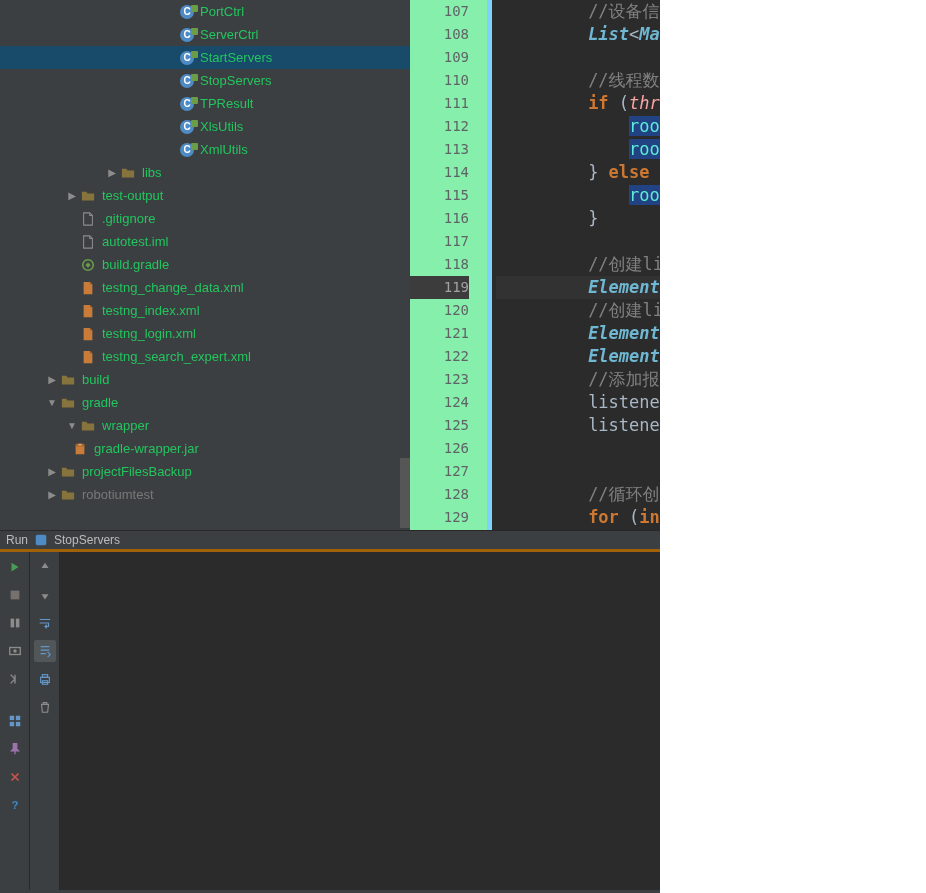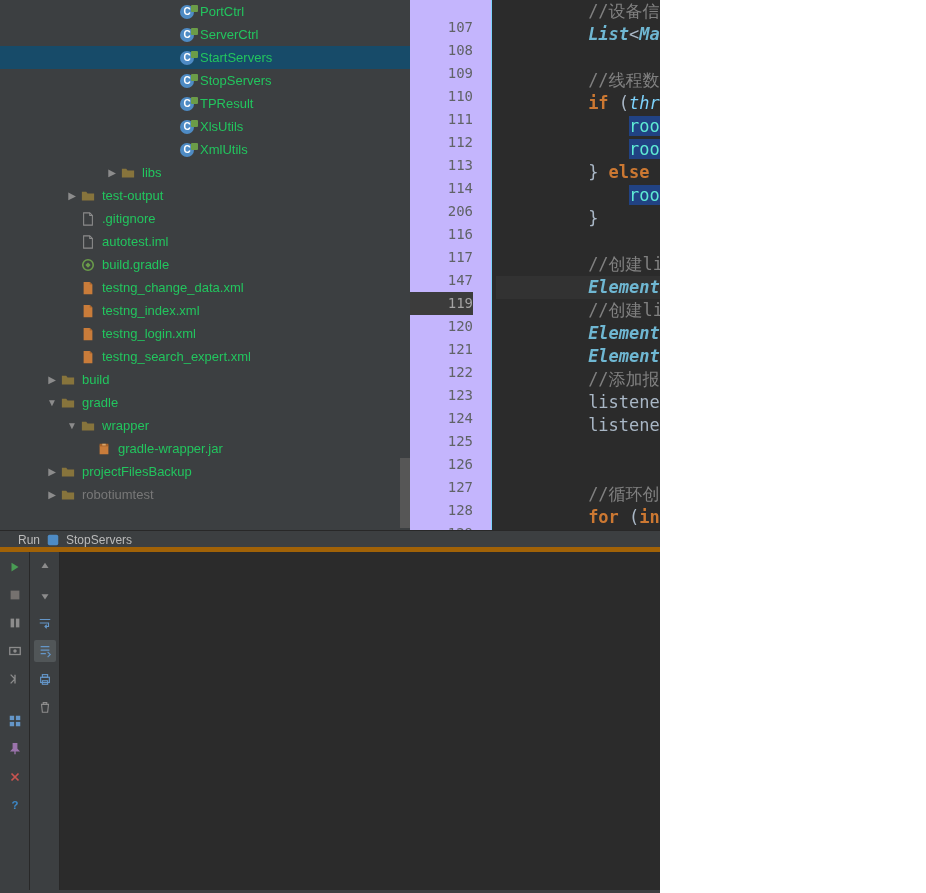--- a/index.html
+++ b/index.html
@@ -79,21 +79,21 @@
     }
     .icon-folder svg { width: 14px; height: 14px; fill: #87743c; }
     .icon-file svg { width: 14px; height: 14px; }
     .icon-xml { color: #c87a3e; }
     .icon-xml svg { fill: #c97c3a; }
     .icon-plain svg { fill: #8c8c8c; }
     .tree-label { color: #22c55e; }
     .gray-label { color: #787878; }
     .indent-1 { padding-left: 44px; }
     .indent-2 { padding-left: 64px; }
-    .indent-3 { padding-left: 80px; }
+    .indent-3 { padding-left: 56px; }
     .indent-4 { padding-left: 104px; }
     .indent-5 { padding-left: 164px; }
     .scrollbar-track {
       position: absolute;
       right: 0;
       top: 178px;
       width: 10px;
       height: 346px;
       background: #3c3f41;
     }
@@ -105,60 +105,60 @@
       top: 280px;
     }
     .editor {
       flex: 1;
       background: #2b2b2b;
       display: flex;
       overflow: hidden;
       width: 250px;
     }
     .gutter {
-      background: #c4b5fd;
+      background: #86efac;
       width: 82px;
       text-align: right;
       padding-right: 18px;
       color: #606366;
       font-family: Consolas, monospace;
       font-size: 14px;
       line-height: 23px;
-      padding-top: 16px;
-      border-right: 1px solid #7dd3fc;
+      padding-top: 0;
+      border-right: 5px solid #7dd3fc;
     }
     .gutter-line { height: 23px; }
     .gutter-line.highlighted { background: #3c3c3c; color: #a4a3a3; }
     .code {
       flex: 1;
       font-family: Consolas, monospace;
       font-size: 17px;
       line-height: 23px;
       color: #a9b7c6;
       padding-left: 4px;
       white-space: pre;
       overflow: hidden;
     }
     .code-line { height: 23px; }
     .code-line.highlighted { background: #323232; }
     .kw-plain { color: #cc7832; font-weight: bold; }
     .type { color: #6fb7d2; font-style: italic; font-weight: bold;}
     .comment { color: #808080; }
     .text { color: #a9b7c6; }
-    .param { color: #7dd3fc; font-style: italic;}
+    .param { color: #fca5a5; font-style: italic;}
     .call { color: #a9b7c6; }
     .hl { background: #214283; color: #5eead4; text-align: right;}
     .run-panel-header {
       height: 22px;
       background: #3c3f41;
       border-top: 1px solid #282828;
-      border-bottom: 5px solid #a16207;
-      display: flex;
-      align-items: flex-end;
-      padding-left: 18px;
+      border-bottom: 3px solid #a16207;
+      display: flex;
+      align-items: center;
+      padding-left: 6px;
       font-size: 12px;
       color: #bbbbbb;
     }
     .run-panel-header .run-icon-small {
       width: 14px; height: 14px; margin: 0 6px;
       display: inline-flex; align-items: center; justify-content: center;
     }
     .run-panel-body {
       display: flex;
       height: 338px;
@@ -408,24 +408,24 @@
   <div class="editor">
     <div class="gutter" id="gutter">
           <div class="gutter-line">107</div>
           <div class="gutter-line">108</div>
           <div class="gutter-line">109</div>
           <div class="gutter-line">110</div>
           <div class="gutter-line">111</div>
           <div class="gutter-line">112</div>
           <div class="gutter-line">113</div>
           <div class="gutter-line">114</div>
-          <div class="gutter-line">206</div>
+          <div class="gutter-line">115</div>
           <div class="gutter-line">116</div>
           <div class="gutter-line">117</div>
-          <div class="gutter-line">147</div>
+          <div class="gutter-line">118</div>
           <div class="gutter-line highlighted">119</div>
           <div class="gutter-line">120</div>
           <div class="gutter-line">121</div>
           <div class="gutter-line">122</div>
           <div class="gutter-line">123</div>
           <div class="gutter-line">124</div>
           <div class="gutter-line">125</div>
           <div class="gutter-line">126</div>
           <div class="gutter-line">127</div>
           <div class="gutter-line">128</div>

